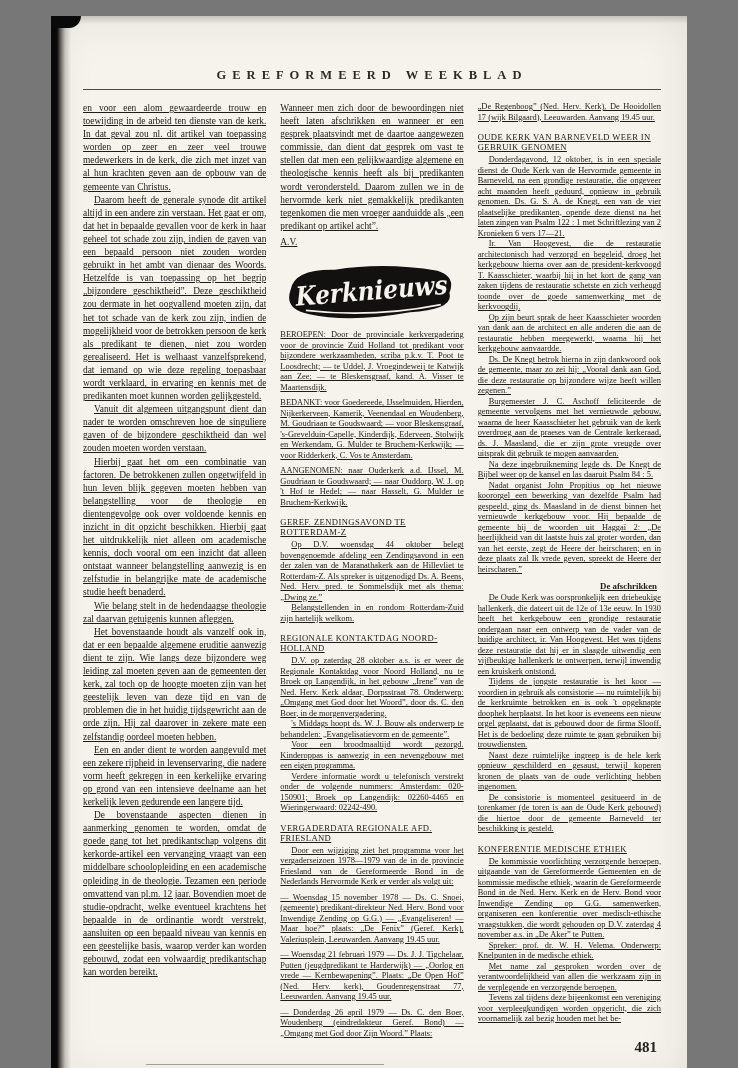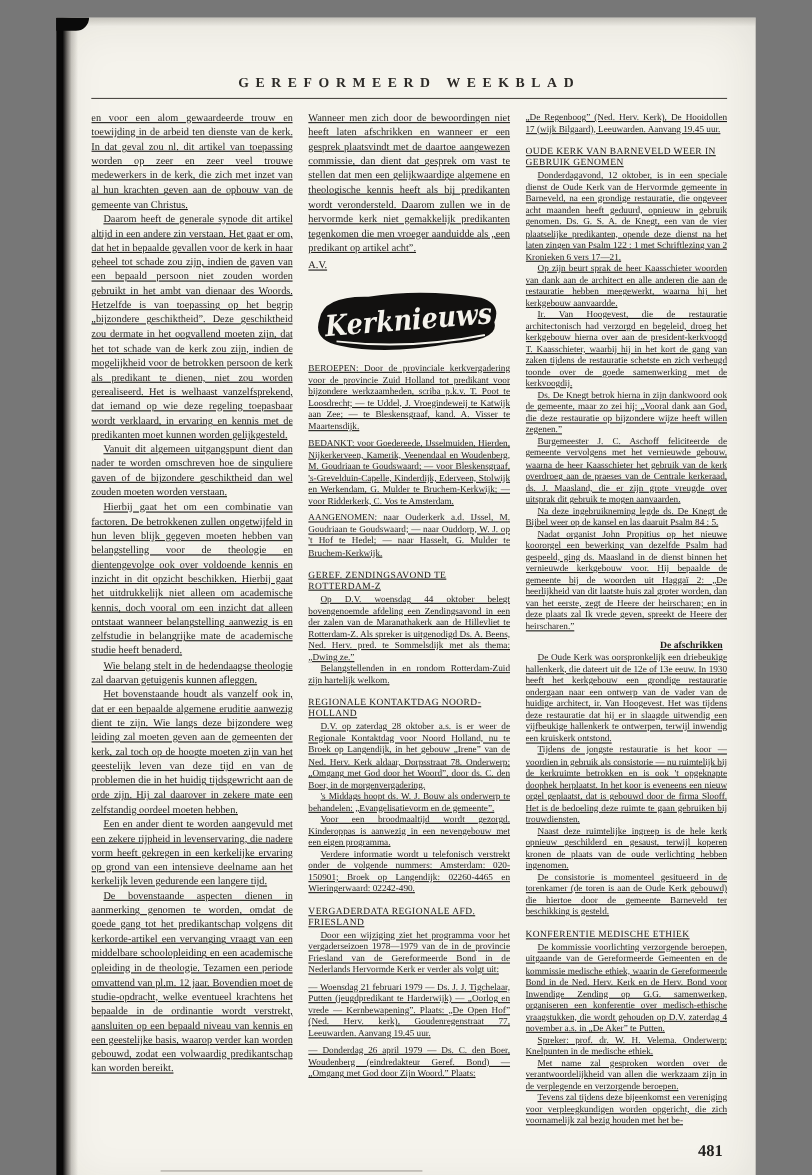--- a/index.html
+++ b/index.html
@@ -114,32 +114,33 @@
         <p class="indent">Belangstellenden in en rondom Rotterdam-Zuid zijn hartelijk welkom.</p>
 
         <h3 class="news-heading">REGIONALE KONTAKTDAG NOORD-HOLLAND</h3>
         <p class="indent">D.V. op zaterdag 28 oktober a.s. is er weer de Regionale Kontaktdag voor Noord Holland, nu te Broek op Langendijk, in het gebouw „Irene” van de Ned. Herv. Kerk aldaar, Dorpsstraat 78. Onderwerp: „Omgang met God door het Woord”, door ds. C. den Boer, in de morgenvergadering.</p>
         <p class="indent">'s Middags hoopt ds. W. J. Bouw als onderwerp te behandelen: „Evangelisatievorm en de gemeente”.</p>
         <p class="indent">Voor een broodmaaltijd wordt gezorgd. Kinderoppas is aanwezig in een nevengebouw met een eigen programma.</p>
         <p class="indent">Verdere informatie wordt u telefonisch verstrekt onder de volgende nummers: Amsterdam: 020-150901; Broek op Langendijk: 02260-4465 en Wieringerwaard: 02242-490.</p>
 
         <h3 class="news-heading">VERGADERDATA REGIONALE AFD. FRIESLAND</h3>
         <p class="indent">Door een wijziging ziet het programma voor het vergaderseizoen 1978—1979 van de in de provincie Friesland van de Gereformeerde Bond in de Nederlands Hervormde Kerk er verder als volgt uit:</p>
+        <p class="gap">— Woensdag 15 november 1978 — Ds. C. Snoei, (gemeente) predikant-direkteur Ned. Herv. Bond voor Inwendige Zending op G.G.) — „Evangeliseren! — Maar hoe?” plaats: „De Fenix” (Geref. Kerk), Valeriusplein, Leeuwarden. Aanvang 19.45 uur.</p>
         <p class="gap">— Woensdag 21 februari 1979 — Ds. J. J. Tigchelaar, Putten (jeugdpredikant te Harderwijk) — „Oorlog en vrede — Kernbewapening”. Plaats: „De Open Hof” (Ned. Herv. kerk), Goudenregenstraat 77, Leeuwarden. Aanvang 19.45 uur.</p>
         <p class="gap">— Donderdag 26 april 1979 — Ds. C. den Boer, Woudenberg (eindredakteur Geref. Bond) — „Omgang met God door Zijn Woord.” Plaats:</p>
       </div>
     </section>
 
     <section class="col news">
       <p>„De Regenboog” (Ned. Herv. Kerk), De Hooidollen 17 (wijk Bilgaard), Leeuwarden. Aanvang 19.45 uur.</p>
 
       <h3 class="news-heading">OUDE KERK VAN BARNEVELD WEER IN GEBRUIK GENOMEN</h3>
       <p class="indent">Donderdagavond, 12 oktober, is in een speciale dienst de Oude Kerk van de Hervormde gemeente in Barneveld, na een grondige restauratie, die ongeveer acht maanden heeft geduurd, opnieuw in gebruik genomen. Ds. G. S. A. de Knegt, een van de vier plaatselijke predikanten, opende deze dienst na het laten zingen van Psalm 122 : 1 met Schriftlezing van 2 Kronieken 6 vers 17—21.</p>
+      <p class="indent">Ir. Van Hoogevest, die de restauratie architectonisch had verzorgd en begeleid, droeg het kerkgebouw hierna over aan de president-kerkvoogd T. Kaasschieter, waarbij hij in het kort de gang van zaken tijdens de restauratie schetste en zich verheugd toonde over de goede samenwerking met de kerkvoogdij.</p>
       <p class="indent">Op zijn beurt sprak de heer Kaasschieter woorden van dank aan de architect en alle anderen die aan de restauratie hebben meegewerkt, waarna hij het kerkgebouw aanvaardde.</p>
-      <p class="indent">Ir. Van Hoogevest, die de restauratie architectonisch had verzorgd en begeleid, droeg het kerkgebouw hierna over aan de president-kerkvoogd T. Kaasschieter, waarbij hij in het kort de gang van zaken tijdens de restauratie schetste en zich verheugd toonde over de goede samenwerking met de kerkvoogdij.</p>
       <p class="indent">Ds. De Knegt betrok hierna in zijn dankwoord ook de gemeente, maar zo zei hij: „Vooral dank aan God, die deze restauratie op bijzondere wijze heeft willen zegenen.”</p>
       <p class="indent">Burgemeester J. C. Aschoff feliciteerde de gemeente vervolgens met het vernieuwde gebouw, waarna de heer Kaasschieter het gebruik van de kerk overdroeg aan de praeses van de Centrale kerkeraad, ds. J. Maasland, die er zijn grote vreugde over uitsprak dit gebruik te mogen aanvaarden.</p>
       <p class="indent">Na deze ingebruikneming legde ds. De Knegt de Bijbel weer op de kansel en las daaruit Psalm 84 : 5.</p>
       <p class="indent">Nadat organist John Propitius op het nieuwe koororgel een bewerking van dezelfde Psalm had gespeeld, ging ds. Maasland in de dienst binnen het vernieuwde kerkgebouw voor. Hij bepaalde de gemeente bij de woorden uit Haggaï 2: „De heerlijkheid van dit laatste huis zal groter worden, dan van het eerste, zegt de Heere der heirscharen; en in deze plaats zal Ik vrede geven, spreekt de Heere der heirscharen.”</p>
 
       <h4 class="subheading-right">De afschrikken</h4>
       <p class="indent">De Oude Kerk was oorspronkelijk een driebeukige hallenkerk, die dateert uit de 12e of 13e eeuw. In 1930 heeft het kerkgebouw een grondige restauratie ondergaan naar een ontwerp van de vader van de huidige architect, ir. Van Hoogevest. Het was tijdens deze restauratie dat hij er in slaagde uitwendig een vijfbeukige hallenkerk te ontwerpen, terwijl inwendig een kruiskerk ontstond.</p>
       <p class="indent">Tijdens de jongste restauratie is het koor — voordien in gebruik als consistorie — nu ruimtelijk bij de kerkruimte betrokken en is ook 't opgeknapte doophek herplaatst. In het koor is eveneens een nieuw orgel geplaatst, dat is gebouwd door de firma Slooff. Het is de bedoeling deze ruimte te gaan gebruiken bij trouwdiensten.</p>
       <p class="indent">Naast deze ruimtelijke ingreep is de hele kerk opnieuw geschilderd en gesaust, terwijl koperen kronen de plaats van de oude verlichting hebben ingenomen.</p>
       <p class="indent">De consistorie is momenteel gesitueerd in de torenkamer (de toren is aan de Oude Kerk gebouwd) die hiertoe door de gemeente Barneveld ter beschikking is gesteld.</p>

